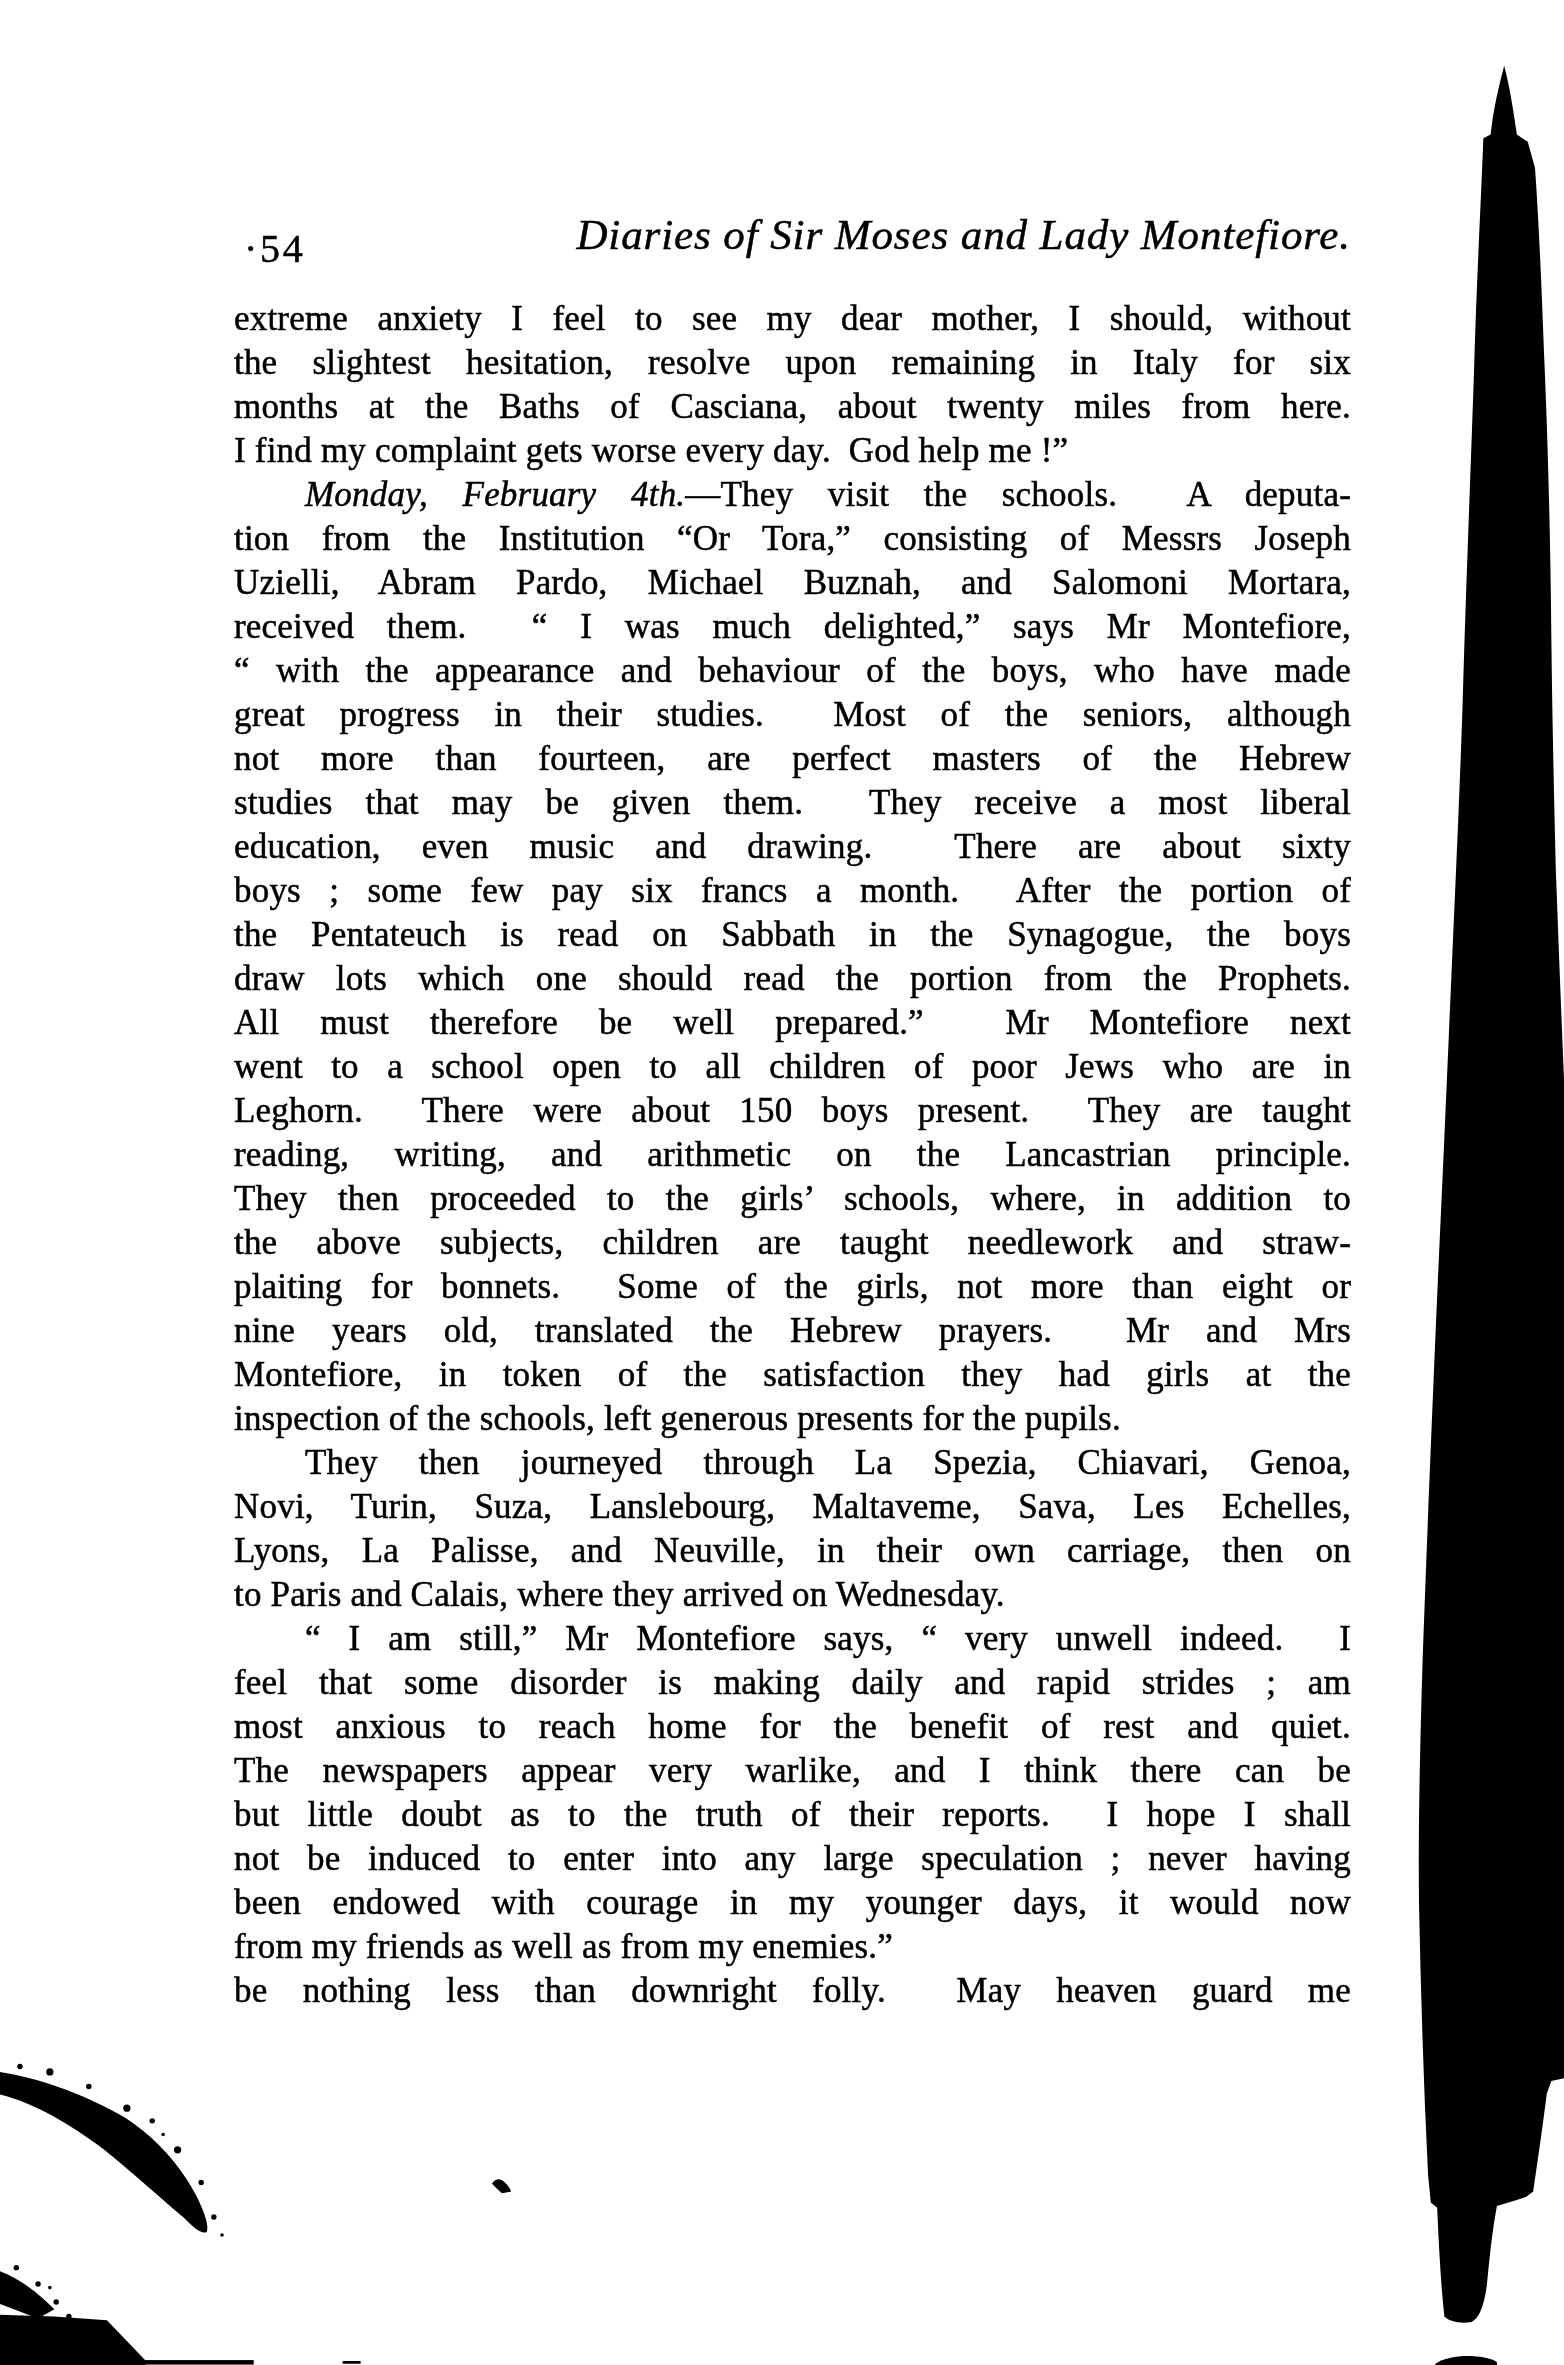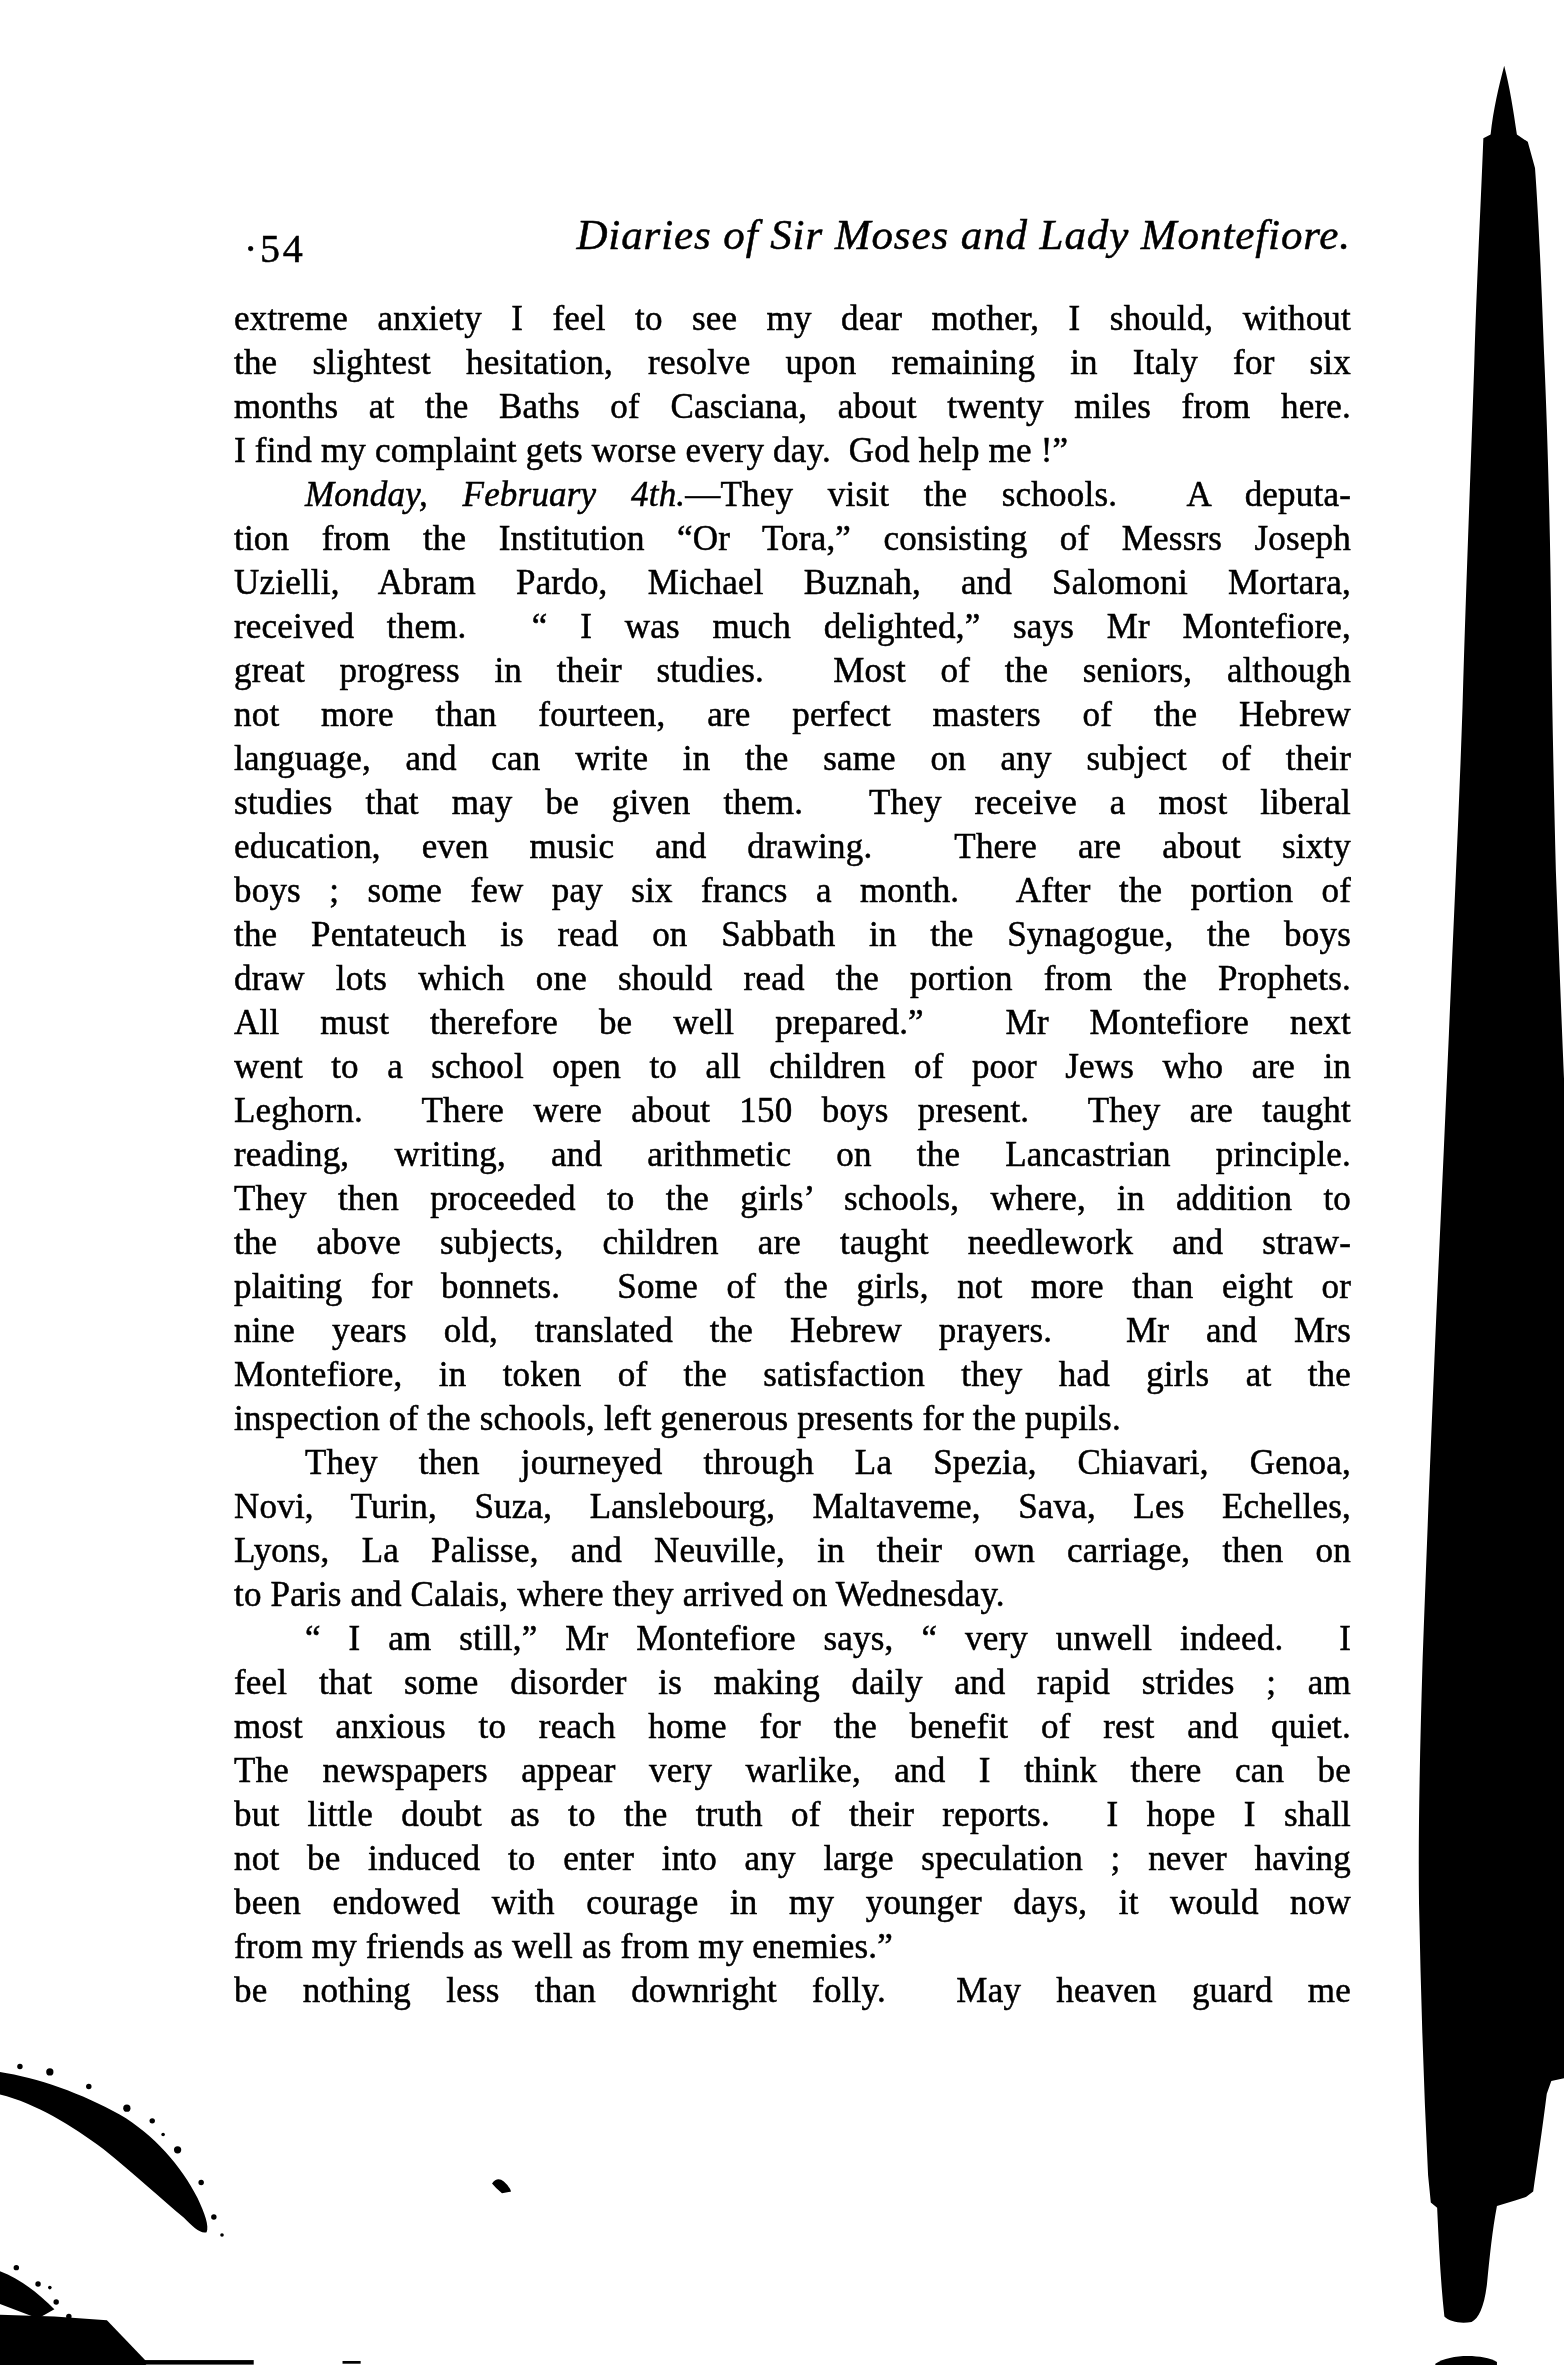--- a/index.html
+++ b/index.html
@@ -43,23 +43,23 @@
 
   <div class="bodytext">
       <div class="line"><span>extreme anxiety I feel to see my dear mother, I should, without</span></div>
       <div class="line"><span>the slightest hesitation, resolve upon remaining in Italy for six</span></div>
       <div class="line"><span>months at the Baths of Casciana, about twenty miles from here.</span></div>
       <div class="line end"><span>I find my complaint gets worse every day. &nbsp;God help me !”</span></div>
       <div class="line indent"><span class="it">Monday, February 4th.</span><span>—They visit the schools. &nbsp;A deputa-</span></div>
       <div class="line"><span>tion from the Institution “Or Tora,” consisting of Messrs Joseph</span></div>
       <div class="line"><span>Uzielli, Abram Pardo, Michael Buznah, and Salomoni Mortara,</span></div>
       <div class="line"><span>received them. &nbsp;“ I was much delighted,” says Mr Montefiore,</span></div>
+      <div class="line"><span>“ with the appearance and behaviour of the boys, who have made</span></div>
       <div class="line"><span>great progress in their studies. &nbsp;Most of the seniors, although</span></div>
       <div class="line"><span>not more than fourteen, are perfect masters of the Hebrew</span></div>
-      <div class="line"><span>language, and can write in the same on any subject of their</span></div>
       <div class="line"><span>studies that may be given them. &nbsp;They receive a most liberal</span></div>
       <div class="line"><span>education, even music and drawing. &nbsp;There are about sixty</span></div>
       <div class="line"><span>boys ; some few pay six francs a month. &nbsp;After the portion of</span></div>
       <div class="line"><span>the Pentateuch is read on Sabbath in the Synagogue, the boys</span></div>
       <div class="line"><span>draw lots which one should read the portion from the Prophets.</span></div>
       <div class="line"><span>All must therefore be well prepared.” &nbsp;Mr Montefiore next</span></div>
       <div class="line"><span>went to a school open to all children of poor Jews who are in</span></div>
       <div class="line"><span>Leghorn. &nbsp;There were about 150 boys present. &nbsp;They are taught</span></div>
       <div class="line"><span>reading, writing, and arithmetic on the Lancastrian principle.</span></div>
       <div class="line"><span>They then proceeded to the girls’ schools, where, in addition to</span></div>

